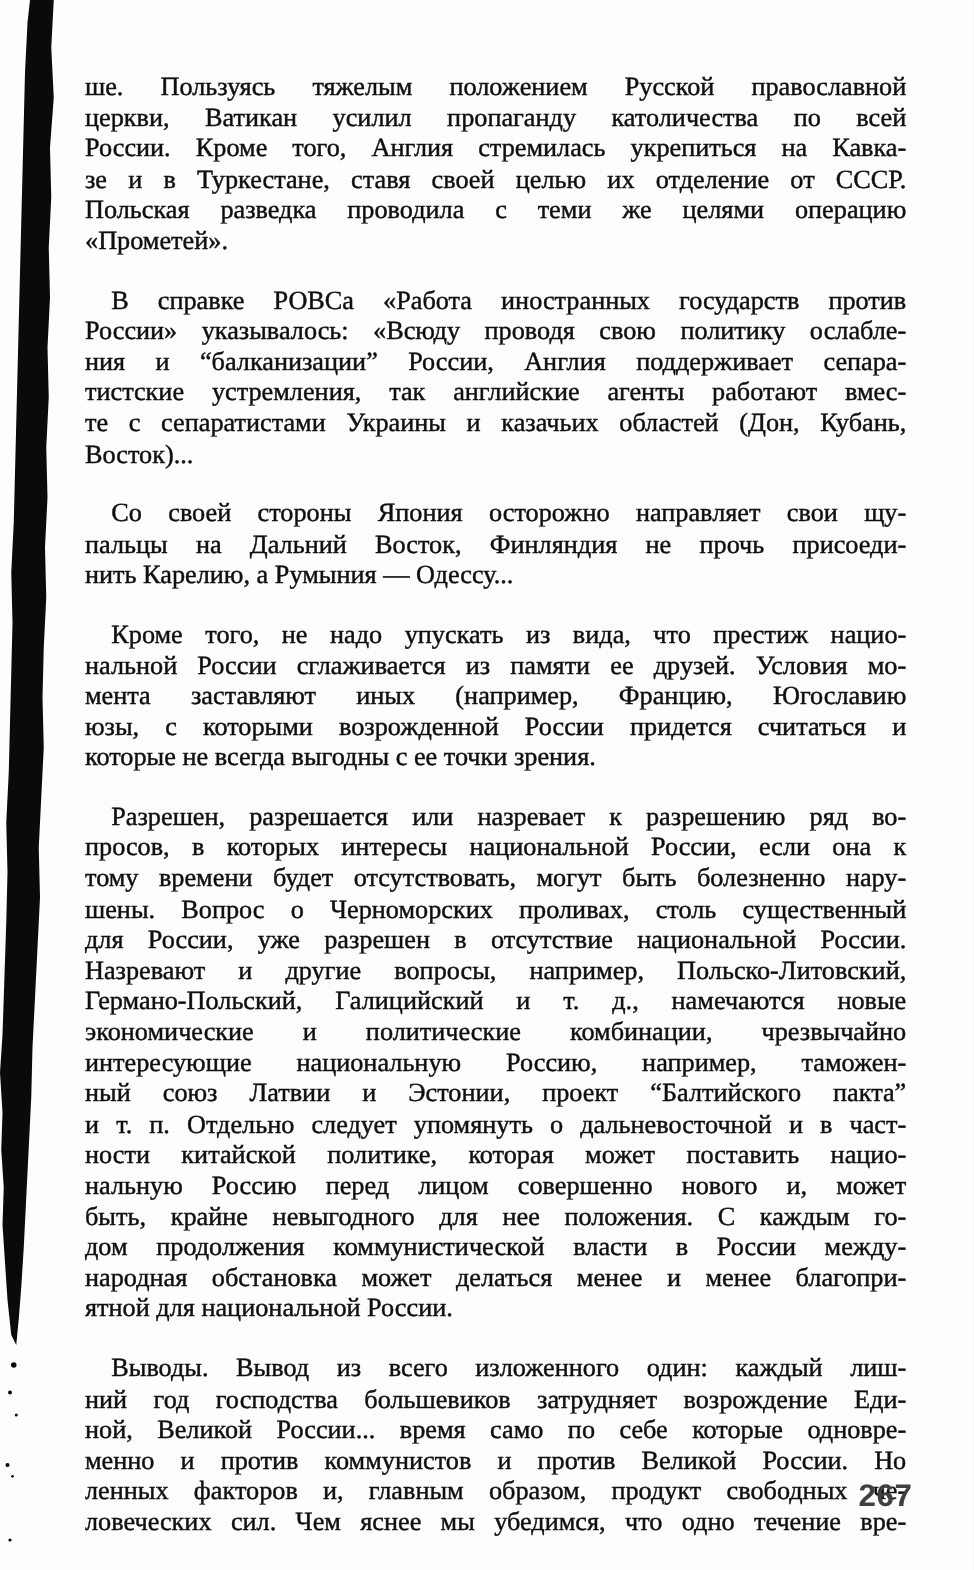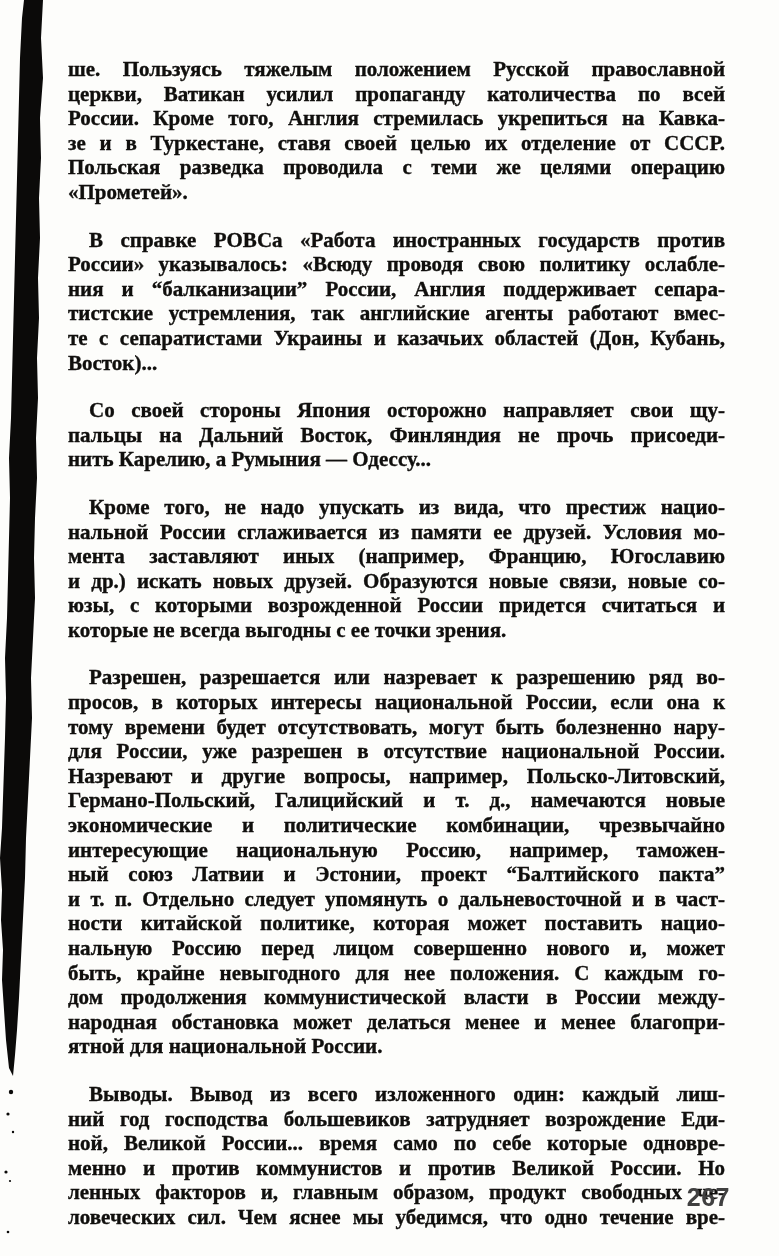--- a/index.html
+++ b/index.html
@@ -26,21 +26,20 @@
     left: 68px;
     top: 57px;
     width: 657px;
     font-size: 21px;
     line-height: 24.6px;
     color: #100f0d;
     -webkit-text-stroke: 0.35px #100f0d;
   }
   .para {
     margin: 0;
-    font-weight: bold;
   }
   .line {
     text-align: justify;
     text-align-last: justify;
   }
   .line.last {
     text-align: left;
     text-align-last: left;
   }
   .para.indent .line:first-child {
@@ -101,28 +100,28 @@
       </div>
       <div class="para indent">
         <div class="line">Со своей стороны Япония осторожно направляет свои щу-</div>
         <div class="line">пальцы на Дальний Восток, Финляндия не прочь присоеди-</div>
         <div class="line last">нить Карелию, а Румыния — Одессу...</div>
       </div>
       <div class="para indent">
         <div class="line">Кроме того, не надо упускать из вида, что престиж нацио-</div>
         <div class="line">нальной России сглаживается из памяти ее друзей. Условия мо-</div>
         <div class="line">мента заставляют иных (например, Францию, Югославию</div>
-        <div class="line">и др.) искать новых друзей. Образуются новые связи, новые со-</div>
         <div class="line">юзы, с которыми возрожденной России придется считаться и</div>
         <div class="line last">которые не всегда выгодны с ее точки зрения.</div>
       </div>
       <div class="para indent">
         <div class="line">Разрешен, разрешается или назревает к разрешению ряд во-</div>
         <div class="line">просов, в которых интересы национальной России, если она к</div>
         <div class="line">тому времени будет отсутствовать, могут быть болезненно нару-</div>
+        <div class="line">шены. Вопрос о Черноморских проливах, столь существенный</div>
         <div class="line">для России, уже разрешен в отсутствие национальной России.</div>
         <div class="line">Назревают и другие вопросы, например, Польско-Литовский,</div>
         <div class="line">Германо-Польский, Галицийский и т. д., намечаются новые</div>
         <div class="line">экономические и политические комбинации, чрезвычайно</div>
         <div class="line">интересующие национальную Россию, например, таможен-</div>
         <div class="line">ный союз Латвии и Эстонии, проект “Балтийского пакта”</div>
         <div class="line">и т. п. Отдельно следует упомянуть о дальневосточной и в част-</div>
         <div class="line">ности китайской политике, которая может поставить нацио-</div>
         <div class="line">нальную Россию перед лицом совершенно нового и, может</div>
         <div class="line">быть, крайне невыгодного для нее положения. С каждым го-</div>

